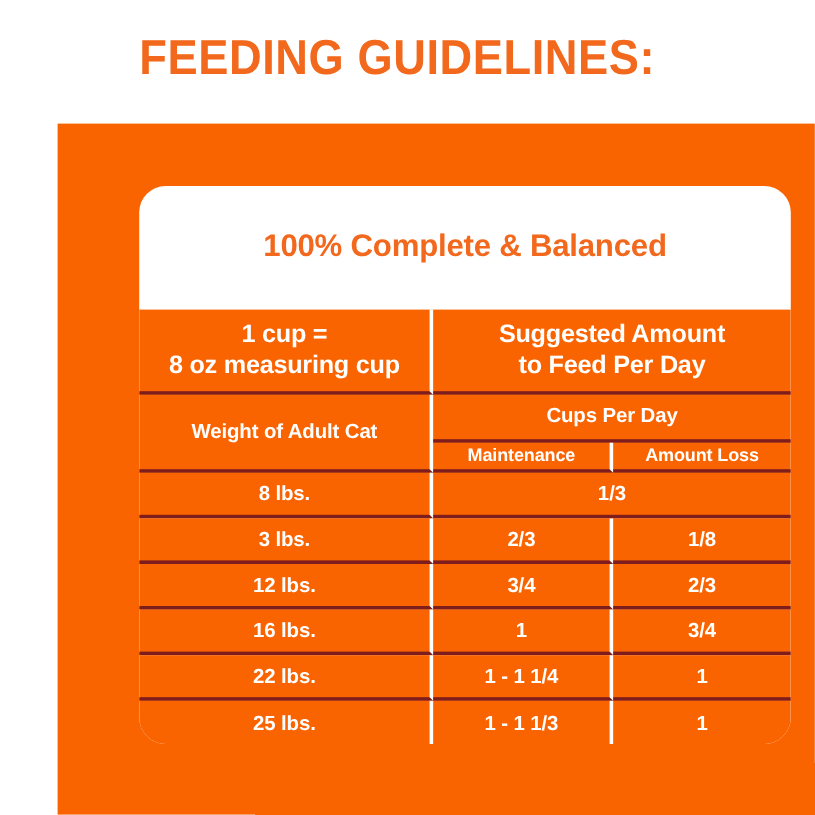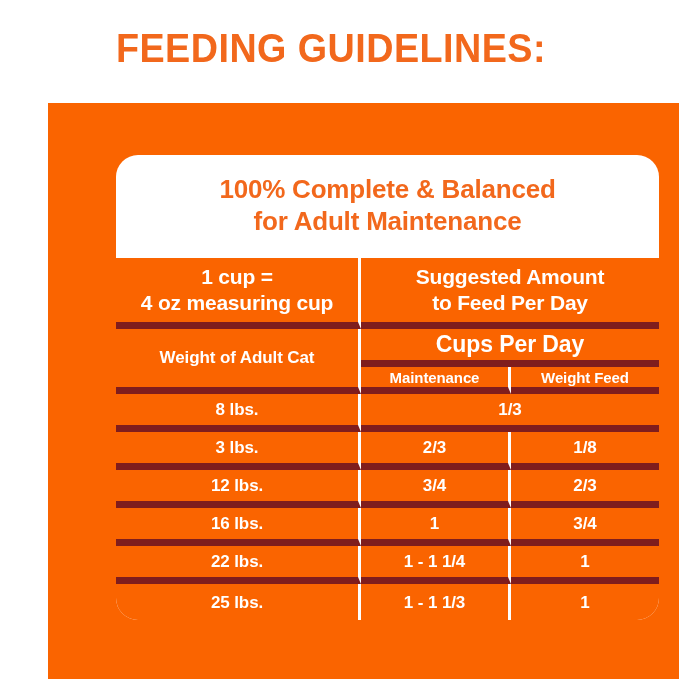--- a/index.html
+++ b/index.html
@@ -64,21 +64,21 @@
     top: 155px;
     width: 543px;
     height: 465px;
     background: #ffffff;
     border-radius: 22px;
     overflow: hidden;
     box-sizing: border-box;
   }
 
   .card-heading {
-    padding: 18px 18px 16px 18px;
+    padding: 33px 18px 16px 18px;
     text-align: center;
     color: #F2681C;
     font-weight: bold;
     font-size: 26px;
     line-height: 32px;
     letter-spacing: -0.2px;
   }
   .card-heading .line {
     display: block;
   }
@@ -93,21 +93,21 @@
     border-spacing: 0;
     table-layout: fixed;
   }
   .feed-table td {
     background: #FA6400;
     color: #ffffff;
     text-align: center;
     vertical-align: middle;
     font-weight: bold;
     border-right: 3px solid #ffffff;
-    border-bottom: 7px solid #7f1d1d;
+    border-bottom: 3px solid #7f1d1d;
     padding: 0;
     box-sizing: border-box;
   }
   .feed-table tr td:last-child {
     border-right: none;
     text-align: center;
   }
   .feed-table tr:last-child td {
     border-bottom: none;
   }
@@ -127,21 +127,21 @@
   td.band-right { letter-spacing: -0.2px; }
 
   td.hdr-weight {
     height: 65px;
     font-size: 17px;
     letter-spacing: -0.1px;
     padding: 2px 6px;
   }
   td.hdr-cups {
     height: 31px;
-    font-size: 23px;
+    font-size: 17px;
     letter-spacing: -0.1px;
   }
   td.hdr-sub {
     height: 16px;
     font-size: 15px;
     letter-spacing: -0.1px;
   }
 
   td.data-cell {
     height: 38px;
@@ -161,49 +161,48 @@
   <div class="banner">
     <div class="banner-title">FEEDING GUIDELINES:</div>
   </div>
 
   <div class="orange-bg"></div>
 
   <div class="card">
 
     <div class="card-heading">
       <span class="line">100% Complete &amp; Balanced</span>
-      <span class="line">for Adult Maintenance</span>
     </div>
 
     <table class="feed-table">
       <colgroup>
         <col class="col-weight">
         <col class="col-maint">
         <col class="col-loss">
       </colgroup>
       <tbody>
 
         <tr>
           <td class="band-left">
             <div>1 cup =</div>
-            <div>4 oz measuring cup</div>
+            <div>8 oz measuring cup</div>
           </td>
           <td class="band-right" colspan="2">
             <div>Suggested Amount</div>
             <div>to Feed Per Day</div>
           </td>
         </tr>
 
         <tr>
           <td class="hdr-weight" rowspan="2">Weight of Adult Cat</td>
           <td class="hdr-cups" colspan="2">Cups Per Day</td>
         </tr>
         <tr>
           <td class="hdr-sub">Maintenance</td>
-          <td class="hdr-sub">Weight Feed</td>
+          <td class="hdr-sub">Amount Loss</td>
         </tr>
 
         <tr>
           <td class="data-cell">8 lbs.</td>
           <td class="data-span" colspan="2">1/3</td>
         </tr>
 
         <tr>
           <td class="data-cell">3 lbs.</td>
           <td class="data-cell">2/3</td>

